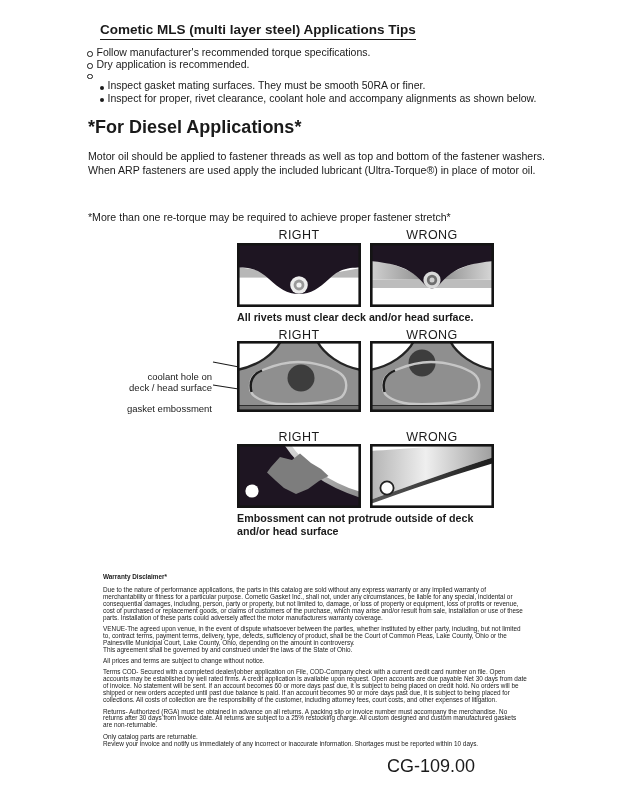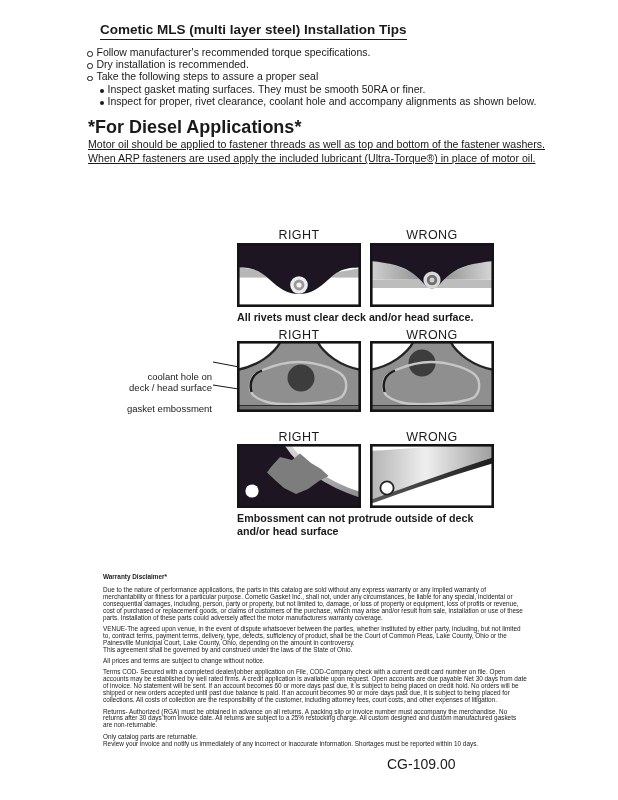--- a/index.html
+++ b/index.html
@@ -11,72 +11,72 @@
 
   .tips{position:absolute;left:87px;top:46px;font-size:10.5px;line-height:12.2px;width:470px;}
   .tip{display:flex;align-items:center;}
   .b-o{width:3.5px;height:3.5px;border:1px solid #1a1a1a;border-radius:50%;margin:3.5px 4px 0 0;flex:none;}
   .b-f{width:4px;height:4px;background:#1a1a1a;border-radius:50%;margin:4px 3.5px 0 0;flex:none;}
   .sub{margin-left:13px;}
 
   .diesel-h{position:absolute;left:88px;top:117px;margin:0;font-size:18px;font-weight:700;}
   .para{position:absolute;left:88px;margin:0;font-size:10.6px;line-height:14.4px;
         white-space:pre-line;width:505px;}
-  .para-1{top:137px;text-decoration:underline;}
+  .para-1{top:149px;}
   .para-2{top:167px;}
   .para-3{top:210px;}
 
   .figlabel{position:absolute;width:124px;text-align:center;font-size:12.5px;letter-spacing:0.4px;}
   .figbox{position:absolute;width:124px;}
   .figbox svg{display:block;width:100%;height:100%;}
   .figcap{position:absolute;left:237px;font-size:10.7px;font-weight:700;line-height:12.6px;
           white-space:pre-line;width:300px;}
   .sidelabel{position:absolute;left:88px;width:124px;text-align:right;font-size:9.5px;
              line-height:11px;white-space:pre-line;margin-top:24px;}
   .leader{position:absolute;left:211px;top:352px;}
 
   .legal{position:absolute;left:103px;top:574px;width:424px;font-size:6.4px;line-height:6.9px;}
   .legal p{margin:0 0 4.5px 0;white-space:pre-line;}
   .legal .lh{font-weight:700;margin-bottom:6px;}
 
-  .footer-code{position:absolute;left:387px;top:756px;font-size:14px;}
+  .footer-code{position:absolute;left:387px;top:756px;font-size:18px;}
 </style>
 </head>
 <body>
 
 <div class="page">
 
-  <h1 class="title">Cometic MLS (multi layer steel) Installation Tips</h1>
+  <h1 class="title">Cometic MLS (multi layer steel) Applications Tips</h1>
 
   <div class="tips">
     <div class="tip">
       <span class="b-o"></span>
       <span>Follow manufacturer's recommended torque specifications.</span>
     </div>
     <div class="tip">
       <span class="b-o"></span>
-      <span>Dry installation is recommended.</span>
+      <span>Dry application is recommended.</span>
     </div>
     <div class="tip">
       <span class="b-o"></span>
-      <span>Take the following steps to assure a proper seal</span>
     </div>
     <div class="tip sub">
       <span class="b-f"></span>
       <span>Inspect gasket mating surfaces.  They must be smooth 50RA or finer.</span>
     </div>
     <div class="tip sub">
       <span class="b-f"></span>
       <span>Inspect for proper, rivet clearance, coolant hole and accompany alignments as shown below.</span>
     </div>
   </div>
 
   <h2 class="diesel-h">*For Diesel Applications*</h2>
   <p class="para para-1">Motor oil should be applied to fastener threads as well as top and bottom of the fastener washers.
 When ARP fasteners are used apply the included lubricant (Ultra-Torque®) in place of motor oil.</p>
+  <p class="para para-3">*More than one re-torque may be required to achieve proper fastener stretch*</p>
 
   <div class="figlabel" style="left:237px;top:228px">RIGHT</div>
   <div class="figlabel" style="left:370px;top:228px">WRONG</div>
 
   <div class="figbox" style="left:237px;top:243px;height:64px">
     <svg viewBox="0 0 124 64" preserveAspectRatio="none">
       <rect width="124" height="64" fill="#ffffff"></rect>
       <polygon points="0,24 42,30 0,30" fill="#b7b7b7"></polygon>
       <polygon points="124,25 124,30 96,30" fill="#b7b7b7"></polygon>
       <rect y="30" width="124" height="4.6" fill="#b7b7b7"></rect>

